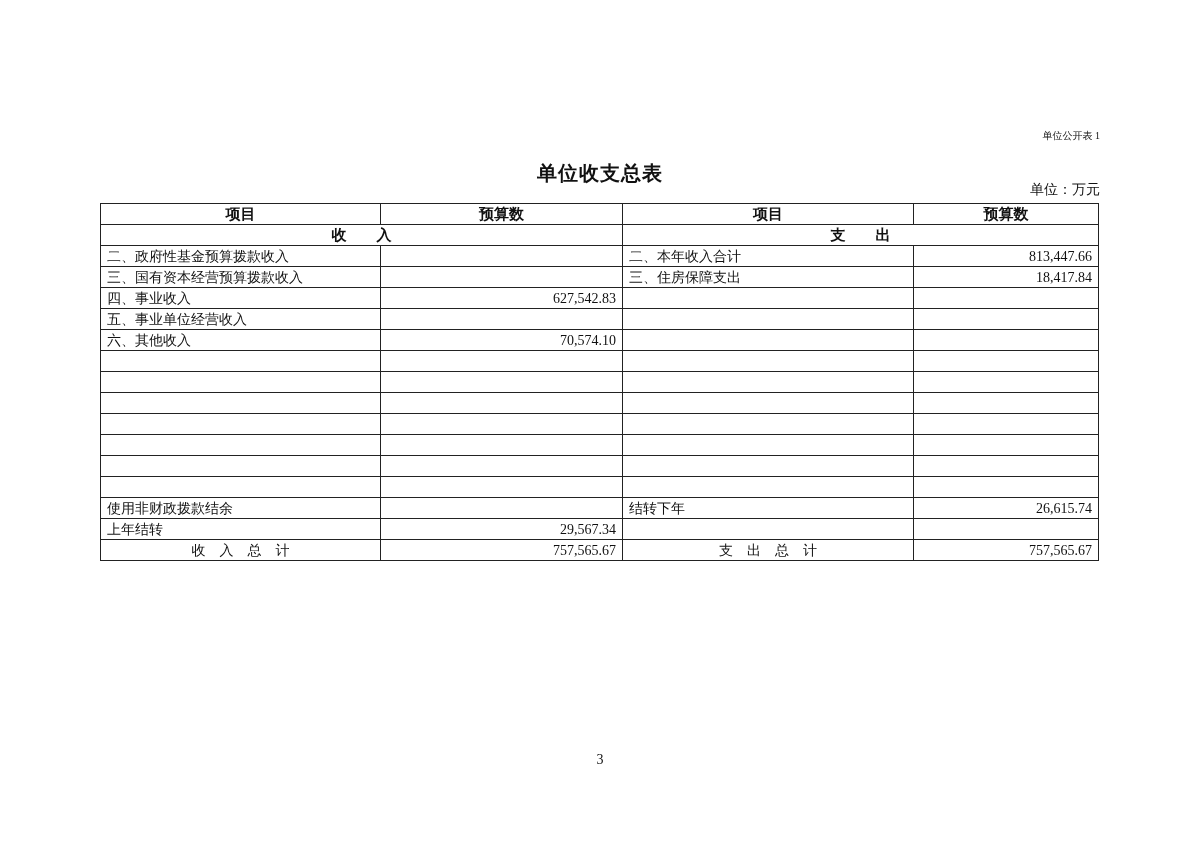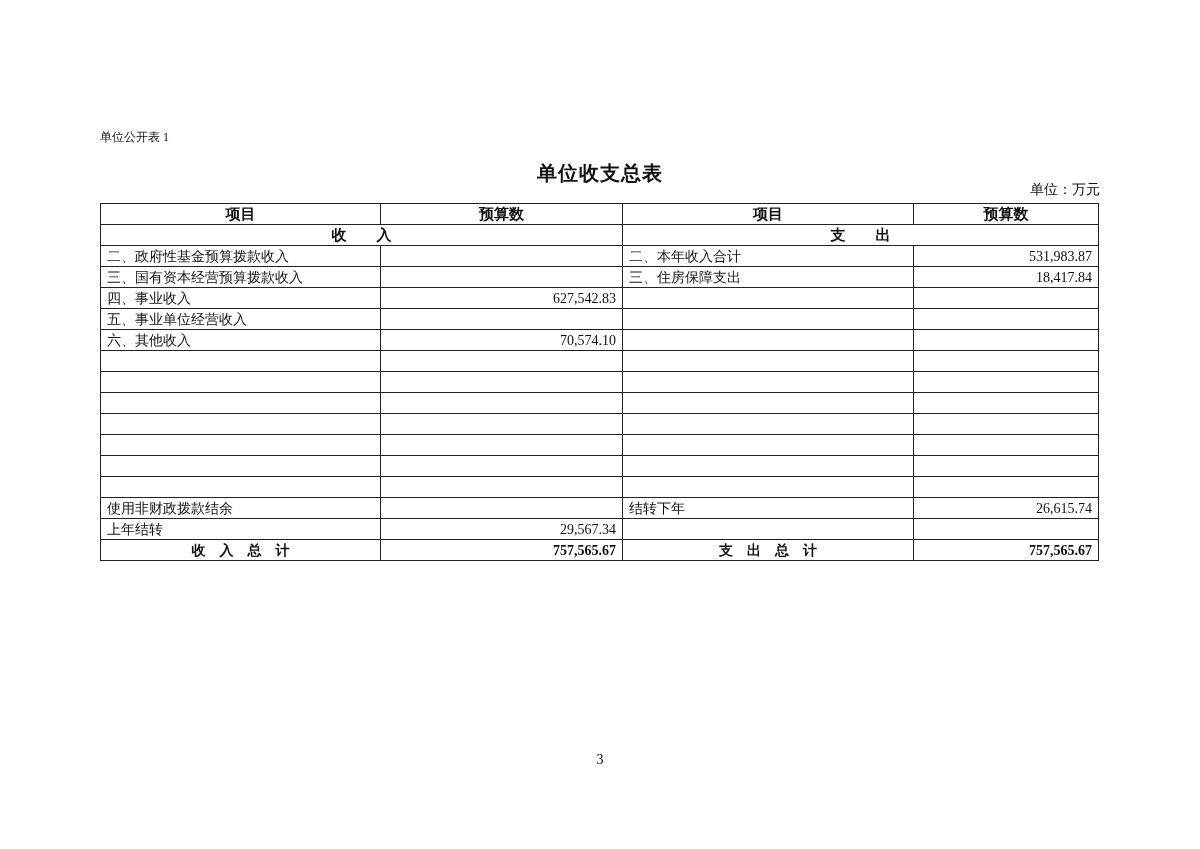--- a/index.html
+++ b/index.html
@@ -25,21 +25,22 @@
     text-align: center;
     font-size: 25px;
     font-weight: bold;
     letter-spacing: 1px;
   }
   .table-label {
     position: absolute;
     top: 129px;
     left: 100px;
     width: 1000px;
-    font-size: 12px;
+    text-align: right;
+    font-size: 10px;
   }
   .sub-title {
     position: absolute;
     top: 160px;
     left: 0;
     width: 1200px;
     text-align: center;
     font-size: 20px;
     font-weight: bold;
     letter-spacing: 1px;
@@ -67,21 +68,21 @@
     height: 21px;
     line-height: 19px;
     overflow: hidden;
     white-space: nowrap;
     font-weight: normal;
   }
   table.budget th { font-weight: bold; text-align: center; font-size: 15px; }
   td.item   { text-align: left; }
   td.center { text-align: center; }
   td.num    { text-align: right; }
-  tr.bold-row td { font-weight: bold; }
+  tr.bold-row td { font-weight: normal; }
   .page-number {
     position: absolute;
     top: 752px;
     left: 0;
     width: 1200px;
     text-align: center;
     font-size: 14px;
   }
 </style>
 </head>
@@ -113,21 +114,21 @@
       <tr>
         <th colspan="2">收　　入</th>
         <th colspan="2">支　　出</th>
       </tr>
     </thead>
     <tbody id="table-body">
         <tr>
           <td class="item">二、政府性基金预算拨款收入</td>
           <td class="num"></td>
           <td class="item">二、本年收入合计</td>
-          <td class="num">531,983.87</td>
+          <td class="num">813,447.66</td>
         </tr>
         <tr>
           <td class="item">三、国有资本经营预算拨款收入</td>
           <td class="num"></td>
           <td class="item">三、住房保障支出</td>
           <td class="num">18,417.84</td>
         </tr>
         <tr>
           <td class="item">四、事业收入</td>
           <td class="num">627,542.83</td>

